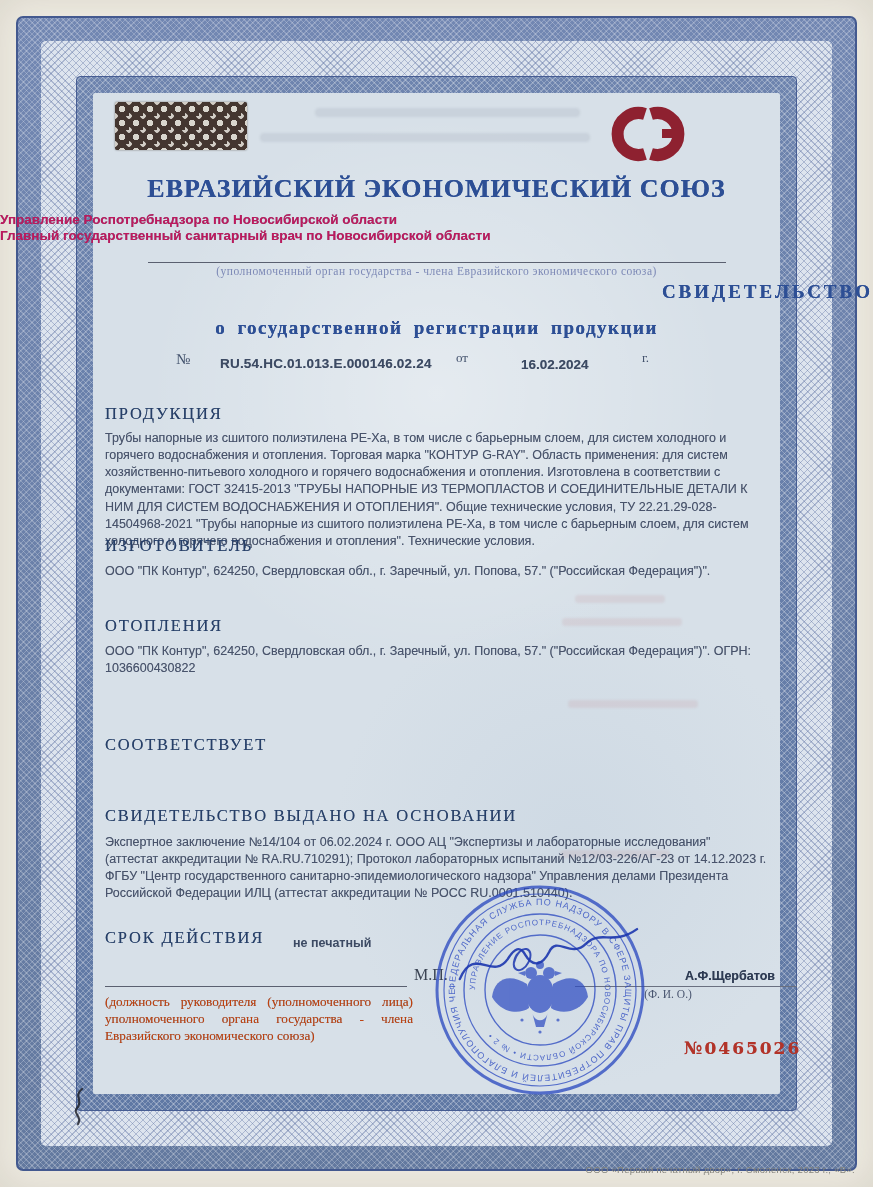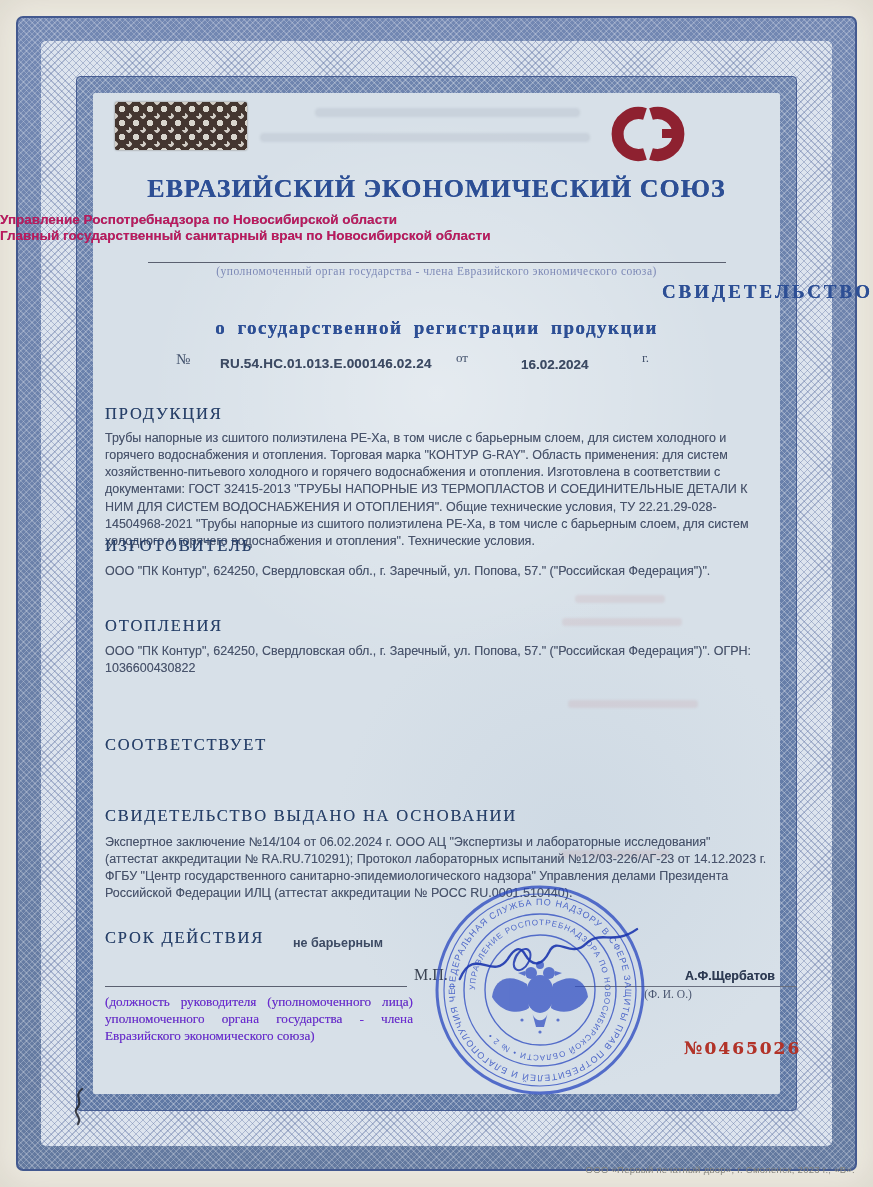--- a/index.html
+++ b/index.html
@@ -88,21 +88,21 @@
     font-size:12.5px;line-height:1.37;color:#48536b;
     text-shadow:0 0 .35px rgba(72,83,107,.5);
   }
   .validity-value{left:293px;top:936px;font-size:12.5px;font-weight:bold;color:#3c4a63;}
   .mp-label{left:414px;top:966px;font-family:"Liberation Serif",serif;font-size:16px;color:#3b4454;}
   .sig-line-left{left:105px;width:302px;top:986px;border-top:1.3px solid #5a6070;height:0;}
   .sig-line-right{left:575px;width:222px;top:986px;border-top:1.1px solid #6a7080;height:0;}
   .position-caption{
     left:105px;top:993px;width:308px;
     font-family:"Liberation Serif",serif;font-size:13.2px;line-height:1.3;
-    color:#6d28d9;text-align:justify;text-shadow:0 0 .35px rgba(46,61,87,.5);
+    color:#c2410c;text-align:justify;text-shadow:0 0 .35px rgba(46,61,87,.5);
   }
   .sig-name{left:660px;top:969px;width:140px;text-align:center;
     font-size:12.5px;font-weight:bold;color:#2d3a52;text-shadow:0 0 .35px rgba(45,58,82,.6);}
   .fio-caption{left:608px;top:988px;width:120px;text-align:center;
     font-family:"Liberation Serif",serif;font-size:11.5px;color:#4a5670;}
   .serial{
     left:684px;top:1038px;
     font-family:"DejaVu Serif",serif;font-weight:bold;
     font-size:17px;letter-spacing:2px;color:#b23329;
     text-shadow:0 0 .4px rgba(178,51,41,.6);
@@ -181,21 +181,21 @@
 
   <div class="abs sec-title" style="left:105px;top:616px;">ОТОПЛЕНИЯ</div>
   <div class="abs sec-text" style="left:105px;top:643px;width:648px;">ООО "ПК Контур", 624250, Свердловская обл., г. Заречный, ул. Попова, 57." ("Российская Федерация")". ОГРН: 1036600430822</div>
 
   <div class="abs sec-title" style="left:105px;top:735px;">СООТВЕТСТВУЕТ</div>
 
   <div class="abs sec-title" style="left:105px;top:806px;">СВИДЕТЕЛЬСТВО ВЫДАНО НА ОСНОВАНИИ</div>
   <div class="abs sec-text" style="left:105px;top:834px;width:662px;">Экспертное заключение №14/104 от 06.02.2024 г. ООО АЦ "Экспертизы и лабораторные исследования" (аттестат аккредитации № RA.RU.710291); Протокол лабораторных испытаний №12/03-226/АГ-23 от 14.12.2023 г. ФГБУ "Центр государственного санитарно-эпидемиологического надзора" Управления делами Президента Российской Федерации ИЛЦ (аттестат аккредитации № РОСС RU.0001.510440).</div>
 
   <div class="abs sec-title" style="left:105px;top:928px;">СРОК ДЕЙСТВИЯ</div>
-  <div class="abs validity-value">не барьерным</div>
+  <div class="abs validity-value">не печатный</div>
 
   <span class="abs mp-label">М.П.</span>
   <div class="abs sig-line-left"></div>
   <div class="abs position-caption">(должность руководителя (уполномоченного лица) уполномоченного органа государства - члена Евразийского экономического союза)</div>
   <div class="abs sig-line-right"></div>
   <div class="abs sig-name">А.Ф.Щербатов</div>
   <div class="abs fio-caption">(Ф. И. О.)</div>
 
   <svg class="abs stamp-box" viewBox="0 0 220 220">
     <defs>

